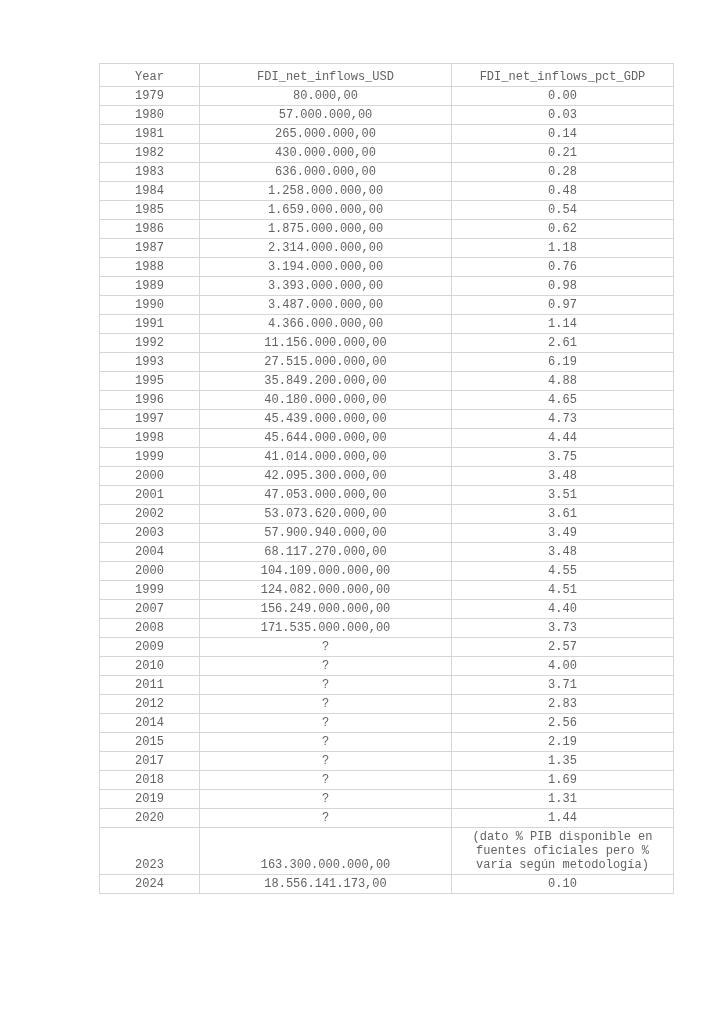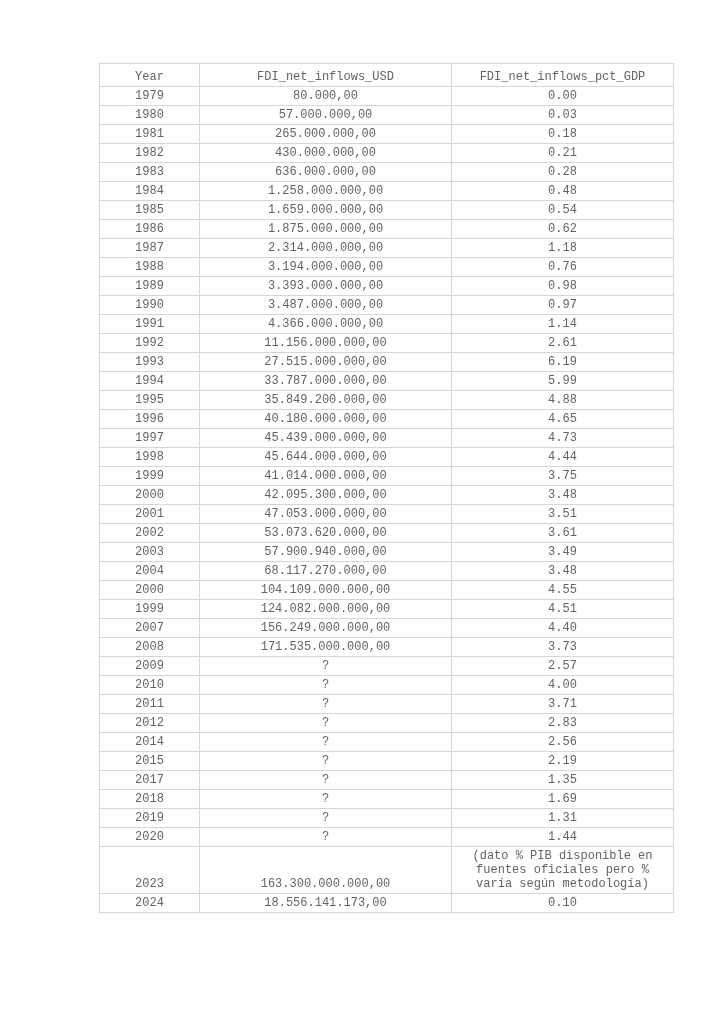--- a/index.html
+++ b/index.html
@@ -63,21 +63,21 @@
         <td>0.00</td>
       </tr>
       <tr>
         <td>1980</td>
         <td>57.000.000,00</td>
         <td>0.03</td>
       </tr>
       <tr>
         <td>1981</td>
         <td>265.000.000,00</td>
-        <td>0.18</td>
+        <td>0.14</td>
       </tr>
       <tr>
         <td>1982</td>
         <td>430.000.000,00</td>
         <td>0.21</td>
       </tr>
       <tr>
         <td>1983</td>
         <td>636.000.000,00</td>
         <td>0.28</td>
@@ -124,25 +124,20 @@
       </tr>
       <tr>
         <td>1992</td>
         <td>11.156.000.000,00</td>
         <td>2.61</td>
       </tr>
       <tr>
         <td>1993</td>
         <td>27.515.000.000,00</td>
         <td>6.19</td>
-      </tr>
-      <tr>
-        <td>1994</td>
-        <td>33.787.000.000,00</td>
-        <td>5.99</td>
       </tr>
       <tr>
         <td>1995</td>
         <td>35.849.200.000,00</td>
         <td>4.88</td>
       </tr>
       <tr>
         <td>1996</td>
         <td>40.180.000.000,00</td>
         <td>4.65</td>

